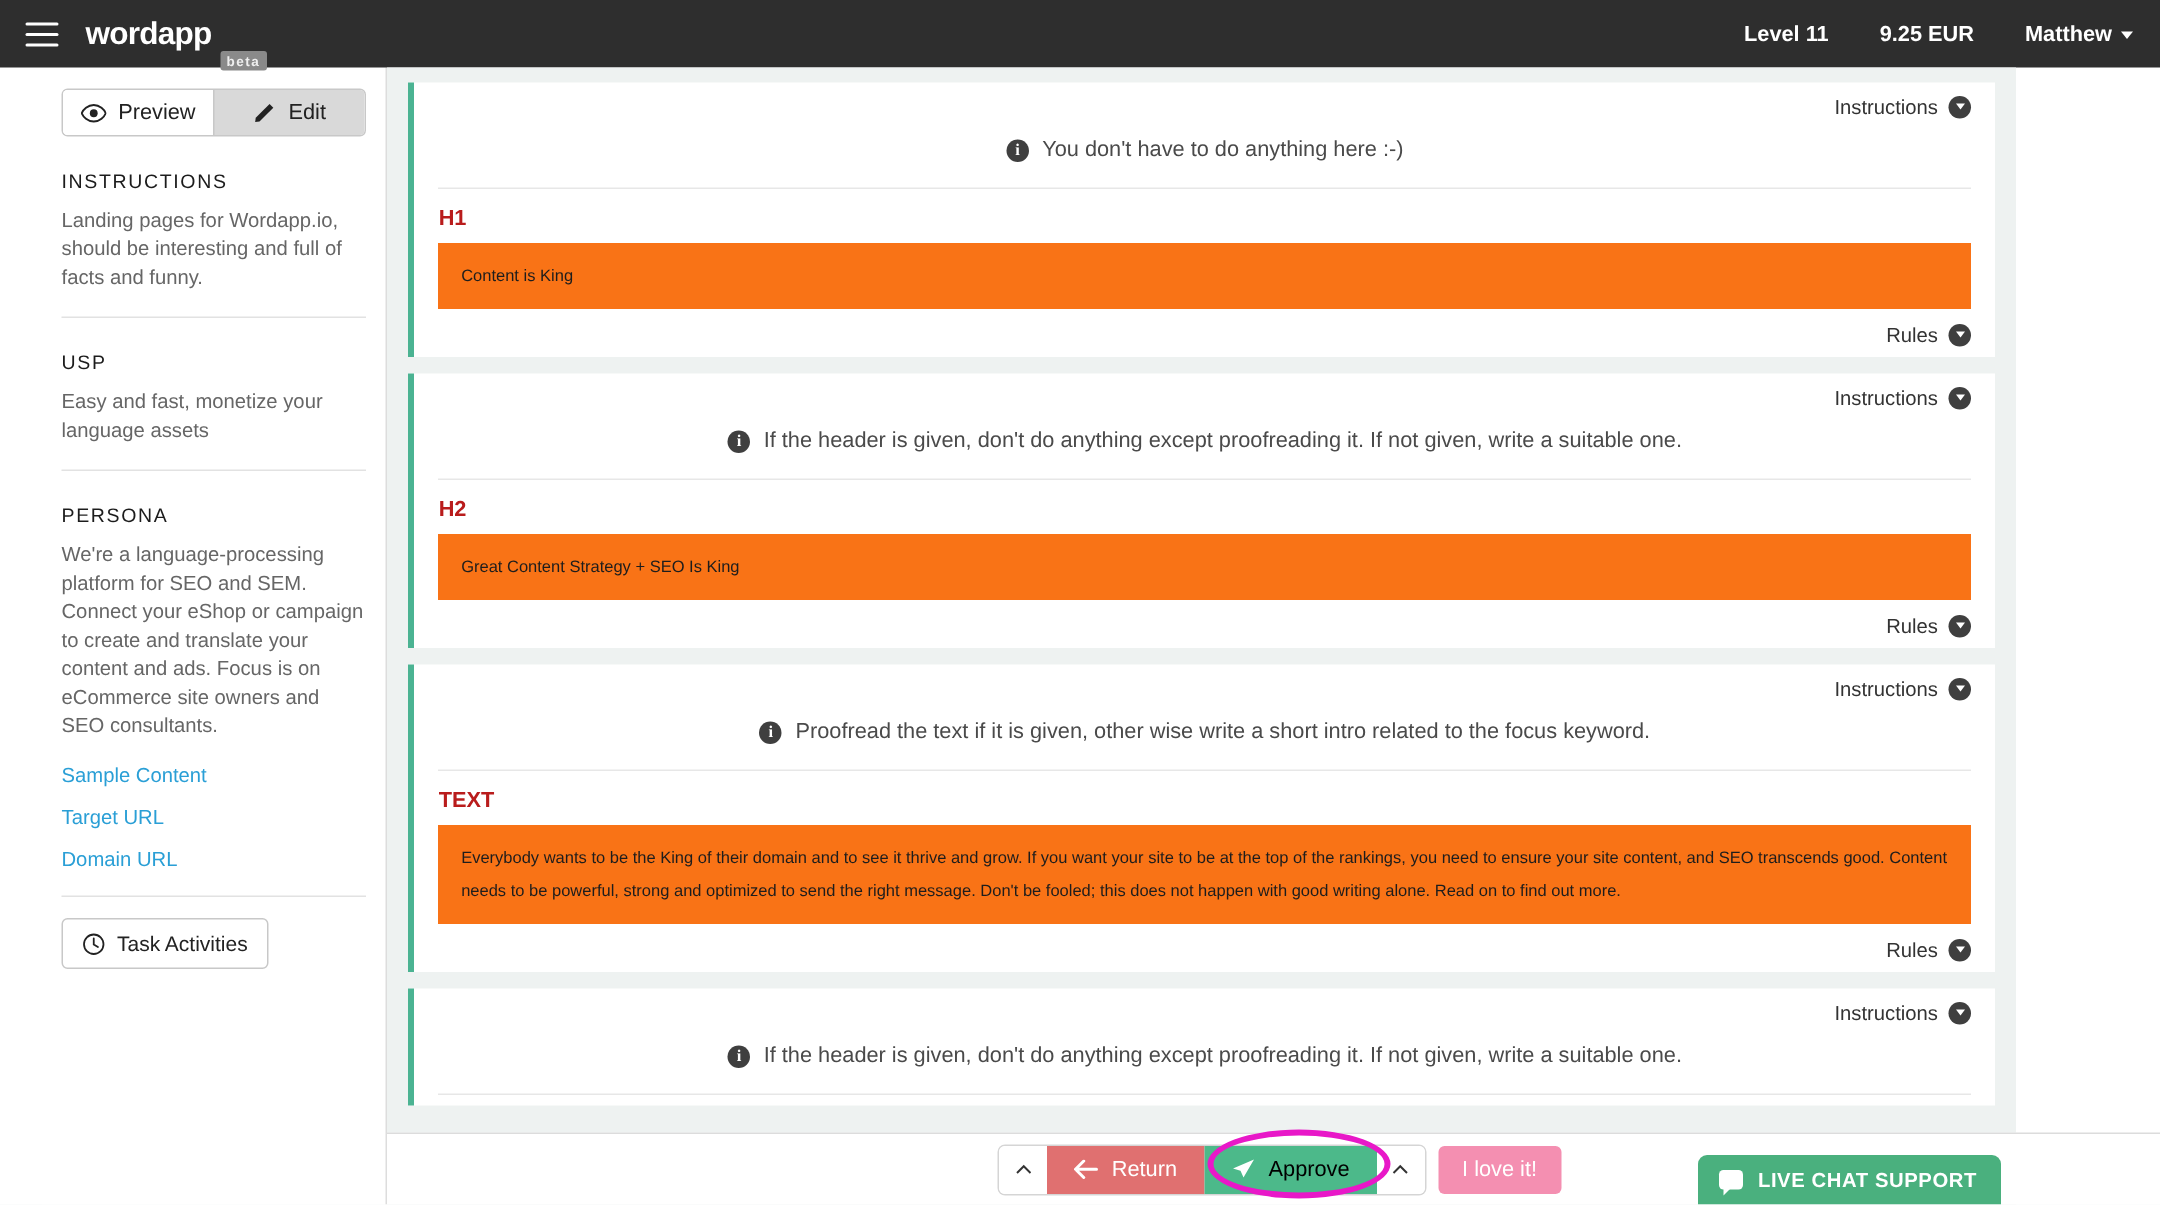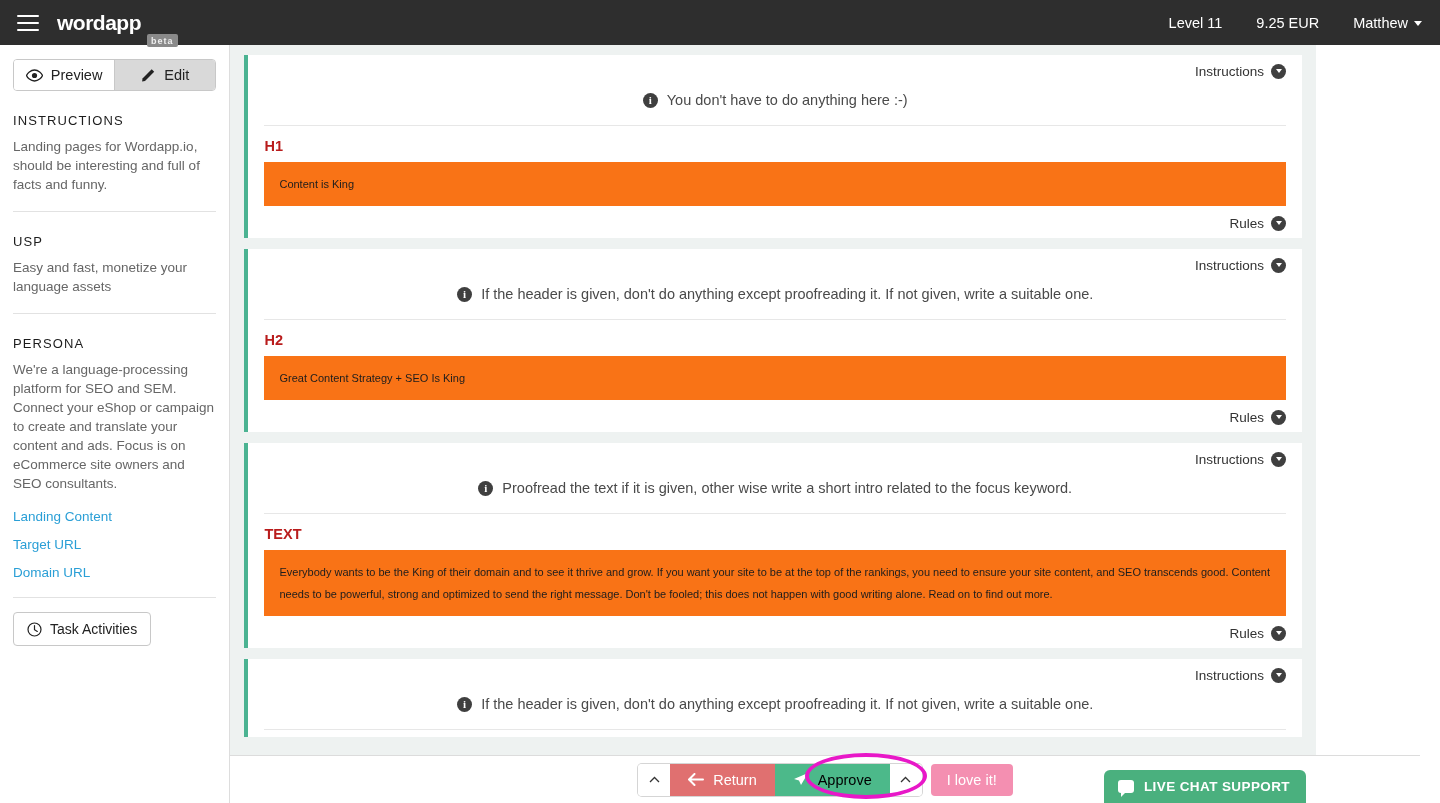--- a/index.html
+++ b/index.html
@@ -33,33 +33,33 @@
     background: #8a8a8a; color: #efefef;
     font-size: 9px; font-weight: bold; letter-spacing: 1px;
     padding: 2px 4px 1px 4px; border-radius: 2px;
     position: relative; top: 18px;
   }
   .topbar-right {
     position: absolute; right: 18px; top: 0; height: 45px;
     display: flex; align-items: center; gap: 34px;
   }
   .topbar-right .item {
-    color: #ffffff; font-size: 14.5px; font-weight: normal;
+    color: #ffffff; font-size: 14.5px; font-weight: bold;
     display: flex; align-items: center; gap: 6px; cursor: pointer;
   }
   .caret-down {
     width: 0; height: 0;
     border-left: 4.5px solid transparent;
     border-right: 4.5px solid transparent;
     border-top: 5px solid #ffffff;
     position: relative; top: 1px;
   }
 
   
-  .body-wrap { display: flex; width: 1316px; height: 758px; }
+  .body-wrap { display: flex; width: 1316px; height: 758px; margin-left: 28px; }
 
   
   .sidebar {
     width: 250px; height: 758px;
     background: #ffffff;
     border-right: 1px solid #dddddd;
     padding: 0 13px;
     overflow: hidden;
   }
   .seg-group {
@@ -273,21 +273,21 @@
     <div class="sb-text">Landing pages for Wordapp.io, should be interesting and full of facts and funny.</div>
 
     <hr class="hr-dot">
     <div class="sb-head">USP</div>
     <div class="sb-text">Easy and fast, monetize your language assets</div>
 
     <hr class="hr-dot">
     <div class="sb-head">PERSONA</div>
     <div class="sb-text">We're a language-processing platform for SEO and SEM. Connect your eShop or campaign to create and translate your content and ads. Focus is on eCommerce site owners and SEO consultants.</div>
 
-    <a class="sb-link">Landing Content</a>
+    <a class="sb-link">Sample Content</a>
     <a class="sb-link">Target URL</a>
     <a class="sb-link">Domain URL</a>
 
     <hr class="hr-dot">
     <div class="task-btn">
       <span class="ico">
         <svg width="15" height="15" viewBox="0 0 15 15">
           <circle cx="7.5" cy="7.5" r="6.5" fill="none" stroke="#222" stroke-width="1.2"></circle>
           <path d="M7.5 3.6 V7.7 L10.3 9.4" fill="none" stroke="#222" stroke-width="1.2" stroke-linecap="round"></path>
         </svg>

